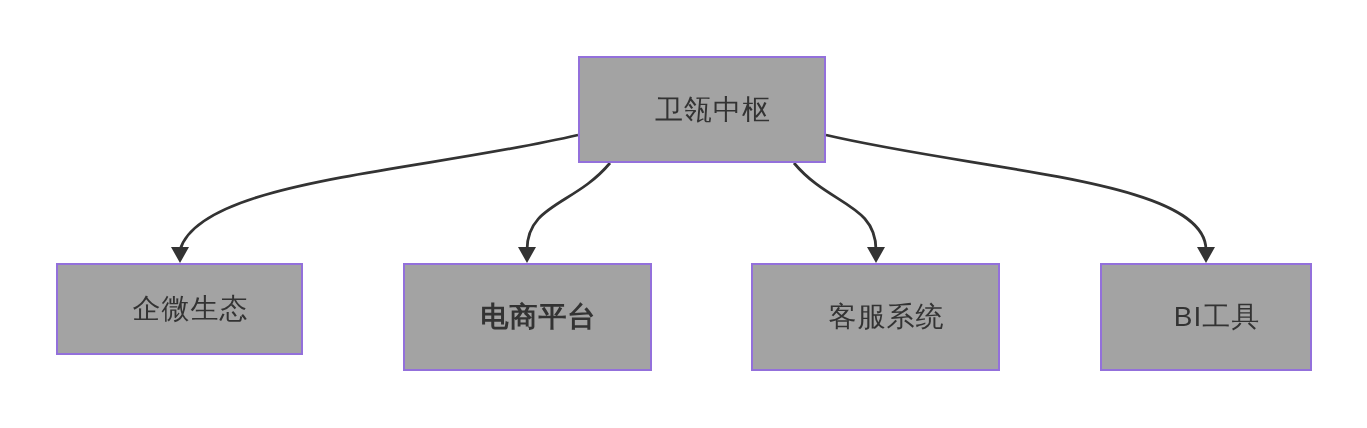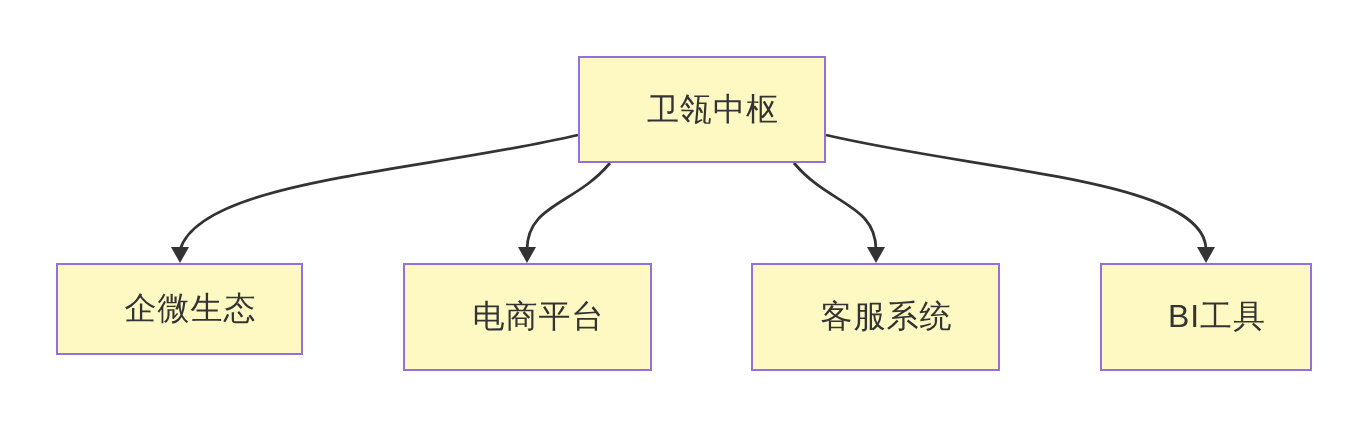--- a/index.html
+++ b/index.html
@@ -28,34 +28,34 @@
     stroke: #333333;
     stroke-width: 2.75px;
   }
   .edge-layer polygon {
     fill: #333333;
     stroke: none;
   }
   .node {
     position: absolute;
     box-sizing: border-box;
-    background: #fef9c3;
+    background: #a3a3a3;
     border: 2.5px solid #9370DB;
     color: #333333;
-    font-size: 32px;
+    font-size: 28px;
     letter-spacing: 1px;
     display: flex;
     align-items: center;
     justify-content: center;
     white-space: nowrap;
     padding-left: 22px;
   }
   .node-root    { left: 578px;  top: 56px;  width: 248px; height: 107px; }
   .node-child-1 { left: 56px;   top: 263px; width: 247px; height: 92px; }
-  .node-child-2 { left: 403px;  top: 263px; width: 249px; height: 108px; }
+  .node-child-2 { left: 403px;  top: 263px; width: 249px; height: 108px; font-weight: bold; }
   .node-child-3 { left: 751px;  top: 263px; width: 249px; height: 108px; }
   .node-child-4 { left: 1100px; top: 263px; width: 212px; height: 108px; }
 </style>
 </head>
 <body>
 
 <div class="canvas">
 
   <svg class="edge-layer" viewBox="0 0 1367 428" xmlns="http://www.w3.org/2000/svg">
     <path d="M578,135 C420,172 200,180 180,250"></path>

